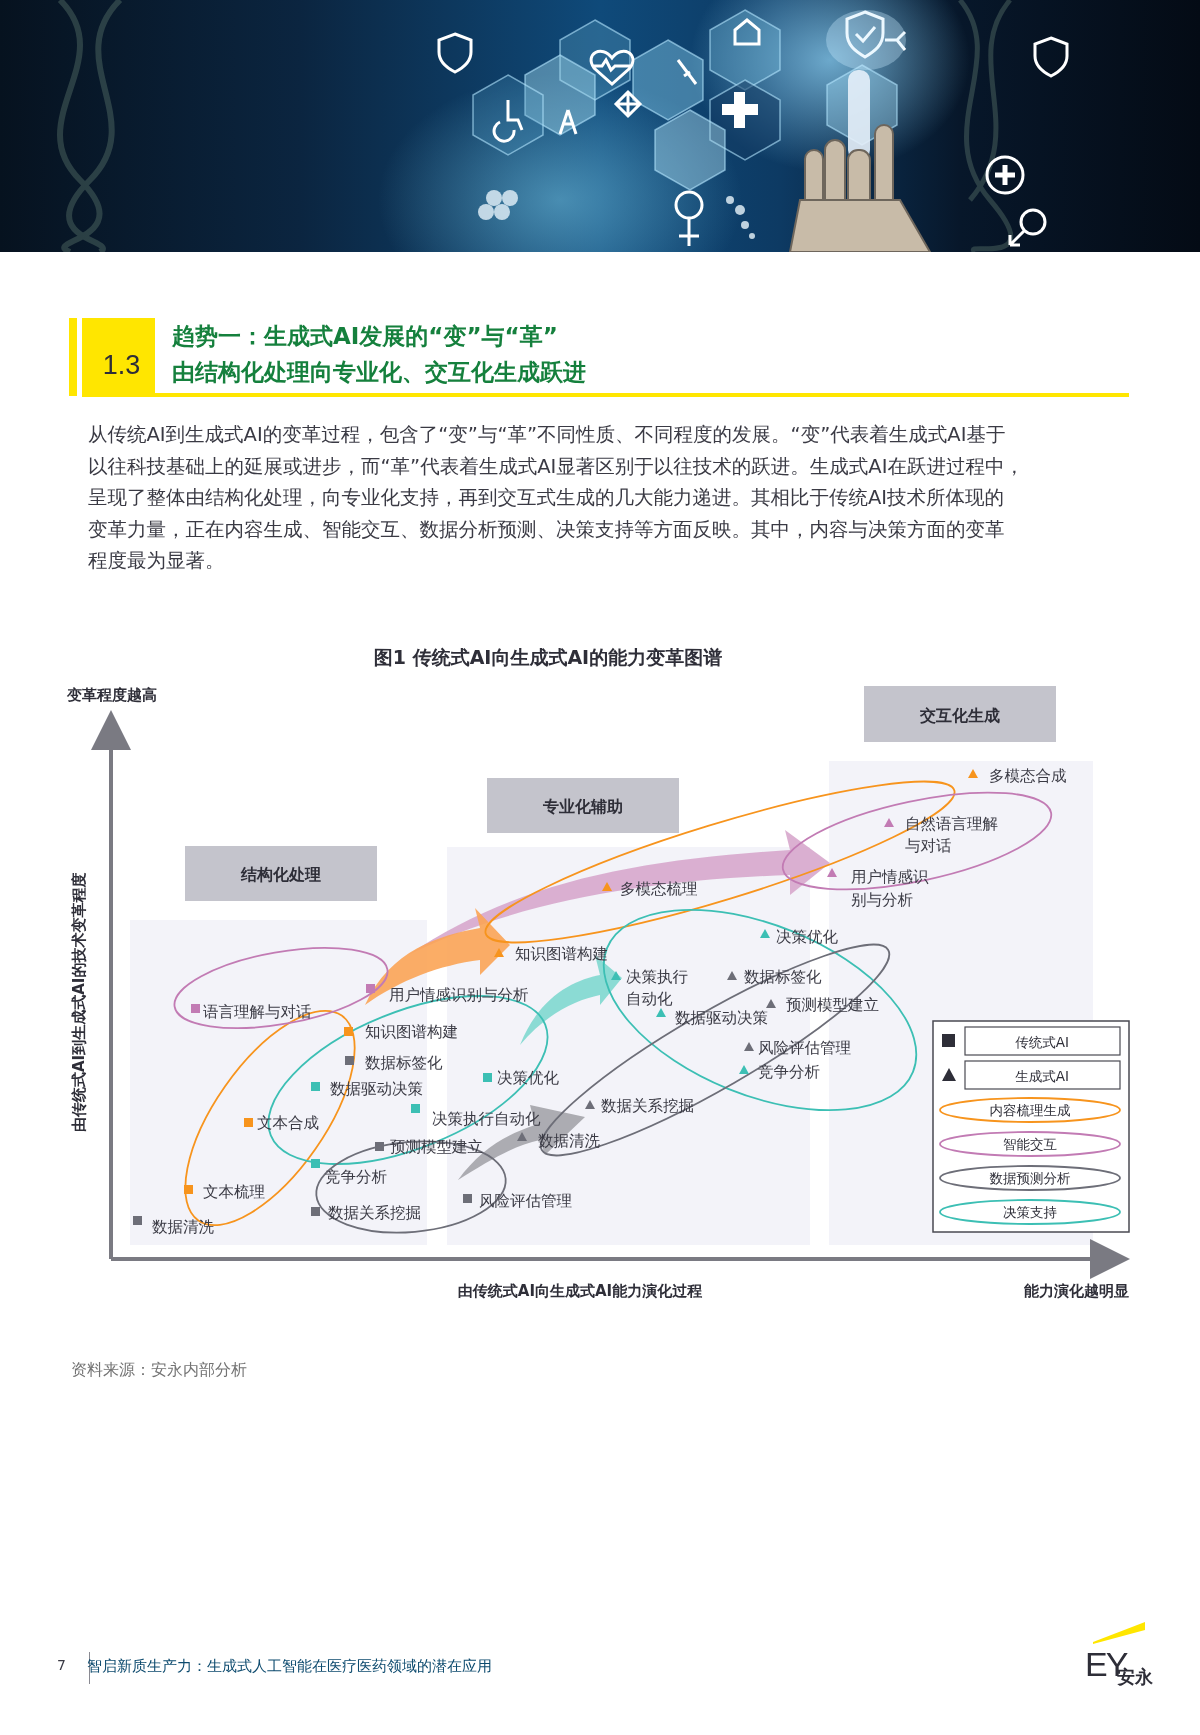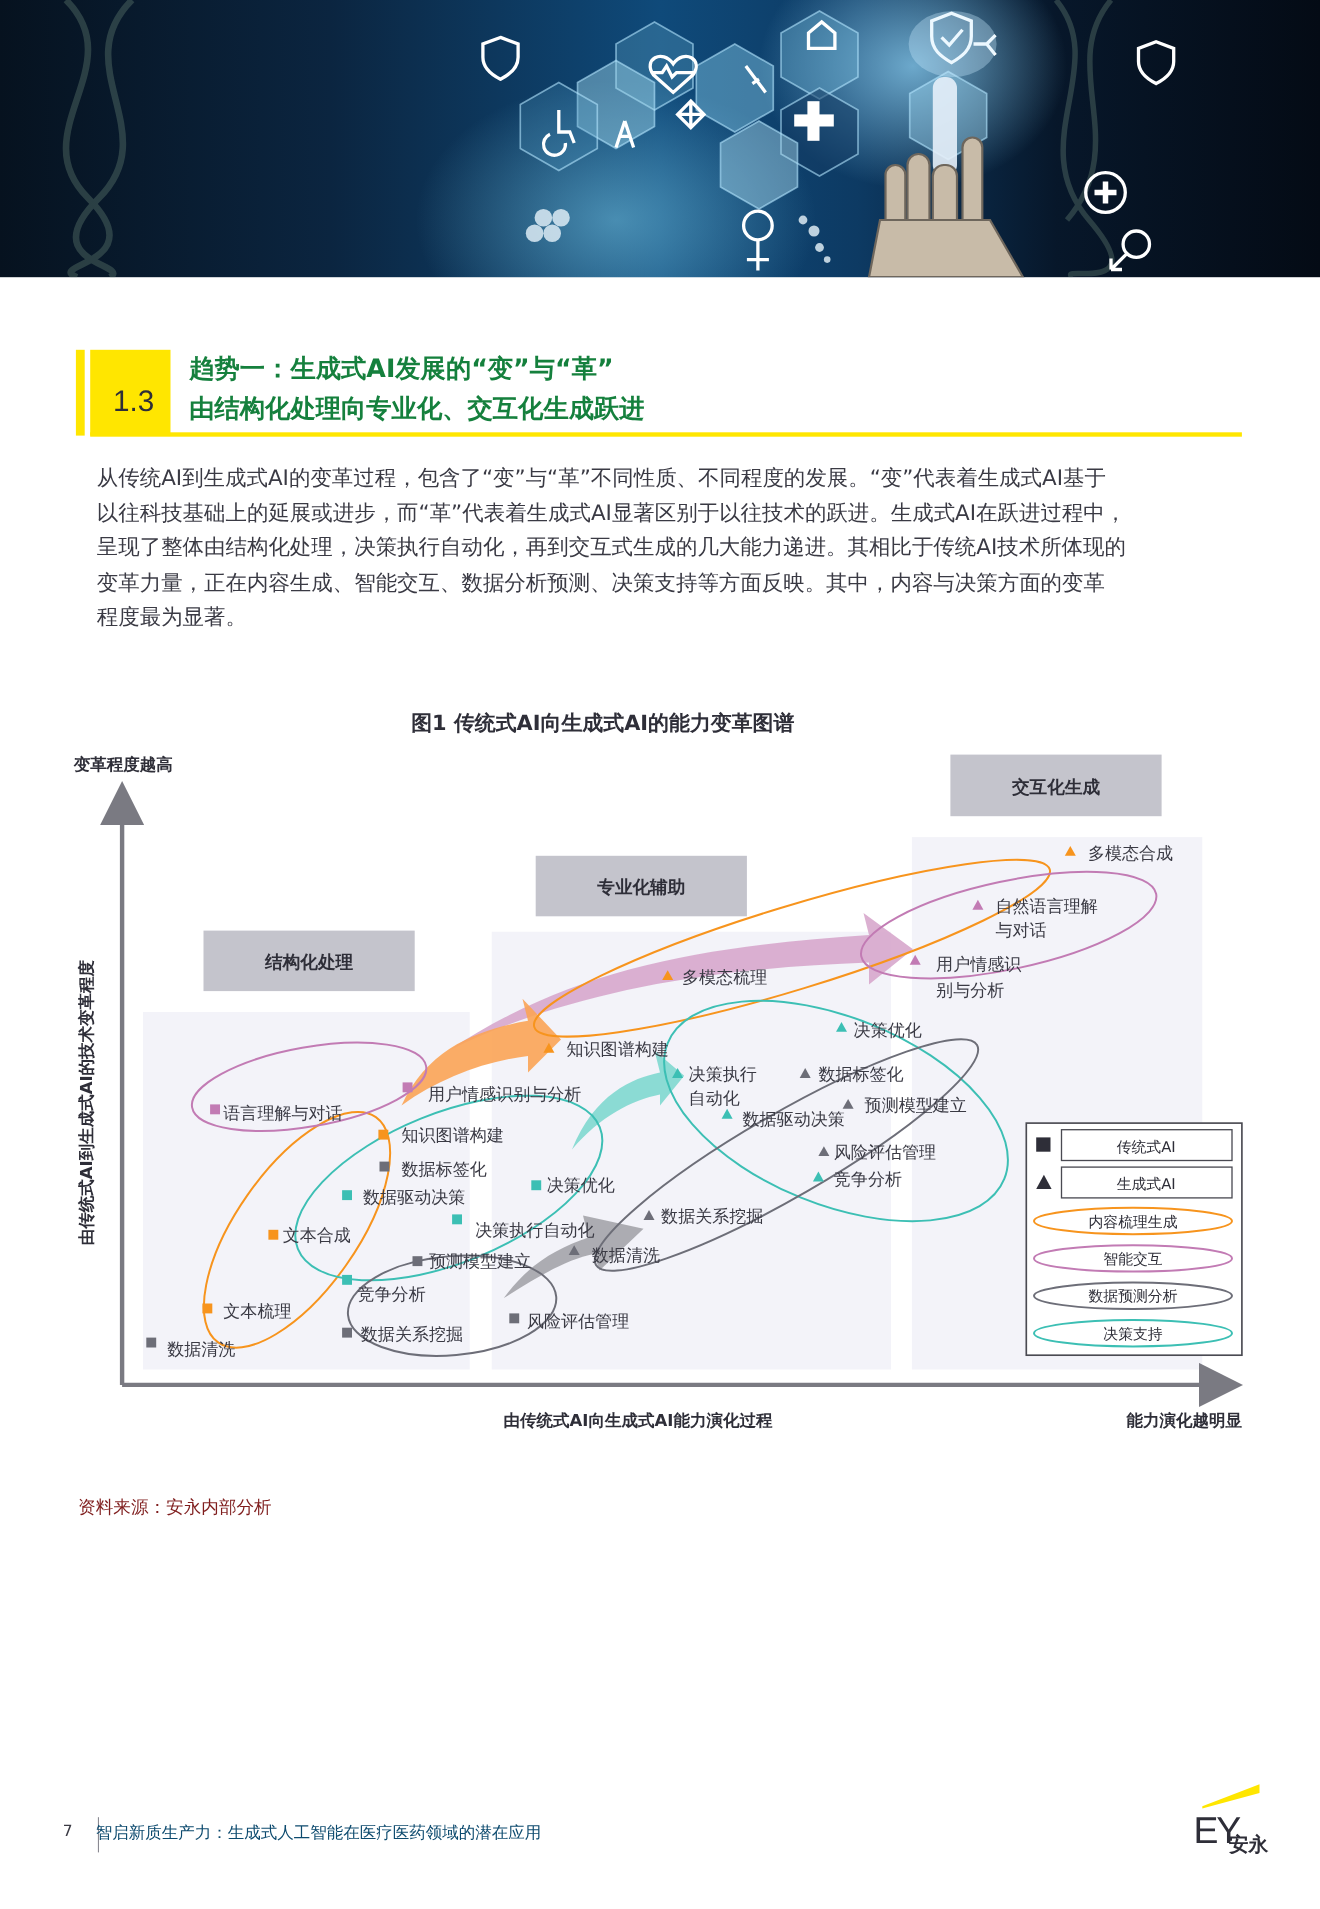--- a/index.html
+++ b/index.html
@@ -15,21 +15,21 @@
   .sec-bar1 { position:absolute; left:0; top:0; width:8px; height:78px; background:#ffe600; }
   .sec-bar2 { position:absolute; left:13px; top:0; width:73px; height:78px; background:#ffe600; }
   .sec-num { position:absolute; left:13px; top:0; width:79px; height:78px; display:flex; align-items:center;
     justify-content:center; font-size:27px; color:#2e2e38; font-family:"Liberation Sans",sans-serif; padding-top:16px; box-sizing:border-box; }
   .sec-underline { position:absolute; left:13px; top:75px; width:1047px; height:4px; background:#ffe600; }
   .sec-title { position:absolute; left:103px; top:0px; font-size:23px; line-height:36px; font-weight:bold; color:#15803d; }
   .body-text { position:absolute; left:88px; top:419px; width:1060px; font-size:19.5px; line-height:31.5px; color:#3a3a44; }
   .body-text p { margin:0; white-space:nowrap; }
   .chart-title { position:absolute; left:0; width:1096px; top:645px; text-align:center; font-size:19px; font-weight:bold; color:#2e2e38; }
   .chart-svg { position:absolute; left:0; top:0; }
-  .source { position:absolute; left:71px; top:1360px; font-size:16px; color:#7f1d1d; }
+  .source { position:absolute; left:71px; top:1360px; font-size:16px; color:#737373; }
   .footer-num { position:absolute; left:57px; top:1657px; font-size:14px; color:#3a3a44; }
   .footer-sep { position:absolute; left:89px; top:1652px; width:1px; height:32px; background:#8a8a92; }
   .footer-text { position:absolute; left:87px; top:1657px; font-size:15px; color:#0c4a6e;font-family:Liberation Mono, monospace; }
   .ey-logo { position:absolute; left:1085px; top:1618px; width:80px; height:66px; }
   .ey-text { position:absolute; left:0; top:27px; font-family:"Liberation Sans",sans-serif; font-weight:normal; font-size:34px; letter-spacing:-2px; color:#2e2e38; }
   .ey-cn { position:absolute; left:32px; top:47px; font-size:18px; font-weight:bold; color:#2e2e38; }
   .svg-text { font-family:"DejaVu Sans","Liberation Sans",sans-serif; }
 </style>
 </head>
 <body>
@@ -111,21 +111,21 @@
   <div class="sec-title">
     <div>趋势一：生成式AI发展的“变”与“革”</div>
     <div>由结构化处理向专业化、交互化生成跃进</div>
   </div>
   <div class="sec-underline"></div>
 </div>
 
 <div class="body-text">
   <p>从传统AI到生成式AI的变革过程，包含了“变”与“革”不同性质、不同程度的发展。“变”代表着生成式AI基于</p>
   <p>以往科技基础上的延展或进步，而“革”代表着生成式AI显著区别于以往技术的跃进。生成式AI在跃进过程中，</p>
-  <p>呈现了整体由结构化处理，决策执行自动化，再到交互式生成的几大能力递进。其相比于传统AI技术所体现的</p>
+  <p>呈现了整体由结构化处理，向专业化支持，再到交互式生成的几大能力递进。其相比于传统AI技术所体现的</p>
   <p>变革力量，正在内容生成、智能交互、数据分析预测、决策支持等方面反映。其中，内容与决策方面的变革</p>
   <p>程度最为显著。</p>
 </div>
 
 <div class="chart-title">图1  传统式AI向生成式AI的能力变革图谱</div>
 
 <svg class="chart-svg" width="1200" height="1735" viewBox="0 0 1200 1735">
   <defs>
     <marker id="ah" markerWidth="10" markerHeight="10" refX="5" refY="5" orient="auto">
       <path d="M0,0 L10,5 L0,10 Z" fill="#7a7a82"></path>

